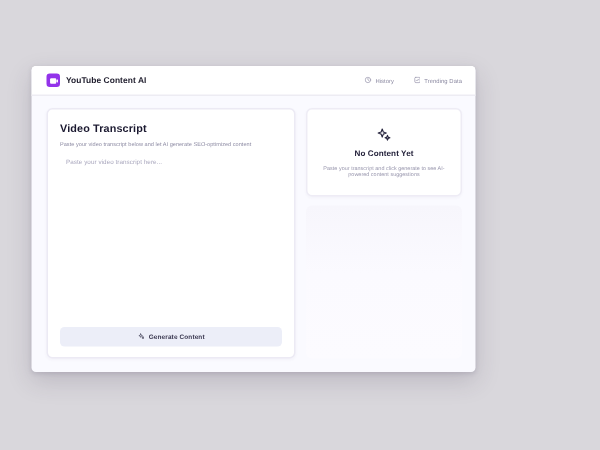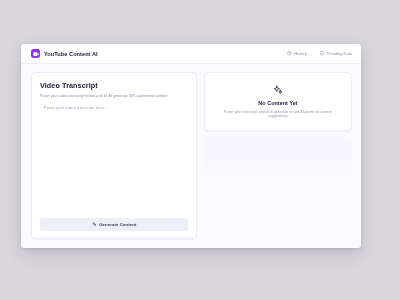--- a/index.html
+++ b/index.html
@@ -13,21 +13,21 @@
     background: #d9d7dc;
     font-family: "Liberation Sans", sans-serif;
     -webkit-font-smoothing: antialiased;
   }
 
   
   #app-window {
     position: absolute;
     left: 21px;
     top: 44px;
-    width: 340px;
+    width: 296px;
     height: 204px;
     background: #fafaff;
     border-radius: 3px;
     overflow: hidden;
     box-shadow: 0 6px 16px rgba(60, 50, 80, 0.18),
                 0 1px 3px rgba(60, 50, 80, 0.12);
   }
 
   
   #app-header {

